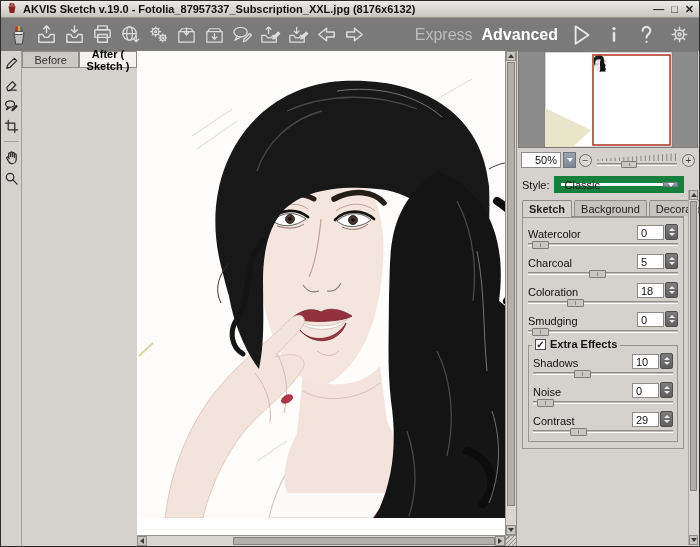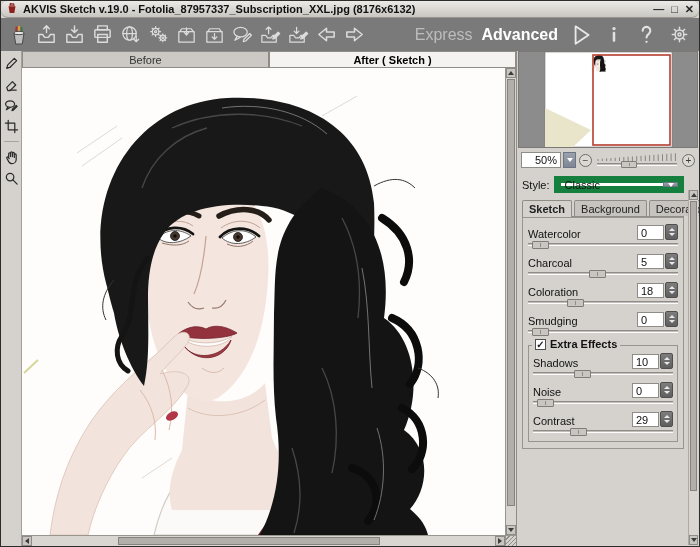--- a/index.html
+++ b/index.html
@@ -1,34 +1,34 @@
 <!DOCTYPE html>
 <html><head>
 <meta charset="utf-8">
 <style>
   html,body{margin:0;padding:0;background:#6b6b6b;font-family:"Liberation Sans",sans-serif;font-size:11px;color:#111;}
   *{box-sizing:border-box;}
   .window{position:relative;width:700px;height:547px;background:#d5d2cd;border:1px solid #2c2c2c;overflow:hidden;}
   
-  .titlebar{height:17px;display:flex;align-items:center;gap:5px;padding:0 5px;background:linear-gradient(#eceae7,#c9c6c1);border-bottom:1px solid #98958f;font-weight:bold;border-radius:7px;}
+  .titlebar{height:17px;display:flex;align-items:center;gap:5px;padding:0 5px;background:linear-gradient(#eceae7,#c9c6c1);border-bottom:1px solid #98958f;font-weight:bold;}
   .title-text{white-space:nowrap;overflow:hidden;}
   .win-controls{margin-left:auto;display:flex;gap:7px;align-items:center;color:#2b2b2b;font-weight:bold;}
   .win-controls span{cursor:default;line-height:10px;font-size:11px;}
   
   .toolbar{height:33px;background:#7a7a7a;display:flex;align-items:center;padding:0 4px;}
   .tbtn{width:27px;height:28px;display:flex;align-items:center;justify-content:center;border-radius:3px;}
   .toolbar-right{margin-left:auto;display:flex;align-items:center;gap:9px;padding-right:2px;}
   .mode{color:#bdbdbd;font-size:16px;}
   .mode.active{color:#fff;font-weight:bold;}
   
   .main{display:flex;height:495px;}
   .tools{width:21px;background:#d5d2cd;border-right:1px solid #a3a09b;display:flex;flex-direction:column;align-items:center;padding-top:3px;gap:3px;}
   .toolb{width:18px;height:18px;display:flex;align-items:center;justify-content:center;border:1px solid transparent;border-radius:2px;}
   .tool-sep{width:15px;height:1px;background:#a8a5a0;margin:3px 0;}
-  .center{width:494px;display:flex;flex-direction:column;text-align:center;}
+  .center{width:494px;display:flex;flex-direction:row;text-align:center;}
   .view-tabs{height:17px;display:flex;background:#b3b0ab;border-bottom:1px solid #8f8c88;}
   .vtab{flex:1;display:flex;align-items:center;justify-content:center;background:#ccc9c4;border:1px solid #8f8c88;border-bottom:none;color:#333;}
   .vtab.active{background:#f4f3f1;font-weight:bold;color:#000;}
   .canvas-wrap{position:relative;flex:1;background:#fff;overflow:hidden;}
   .canvas-img{position:absolute;left:0;top:0;}
   
   .vscroll{position:absolute;right:0;top:0;bottom:11px;width:11px;background:#d9d6d1;border-left:1px solid #98958f;}
   .hscroll{position:absolute;left:0;right:11px;bottom:0;height:11px;background:#d9d6d1;border-top:1px solid #98958f;}
   .sbtn{position:absolute;background:#c9c6c1;border:1px solid #8f8c88;display:flex;align-items:center;justify-content:center;}
   .tri{width:0;height:0;}

